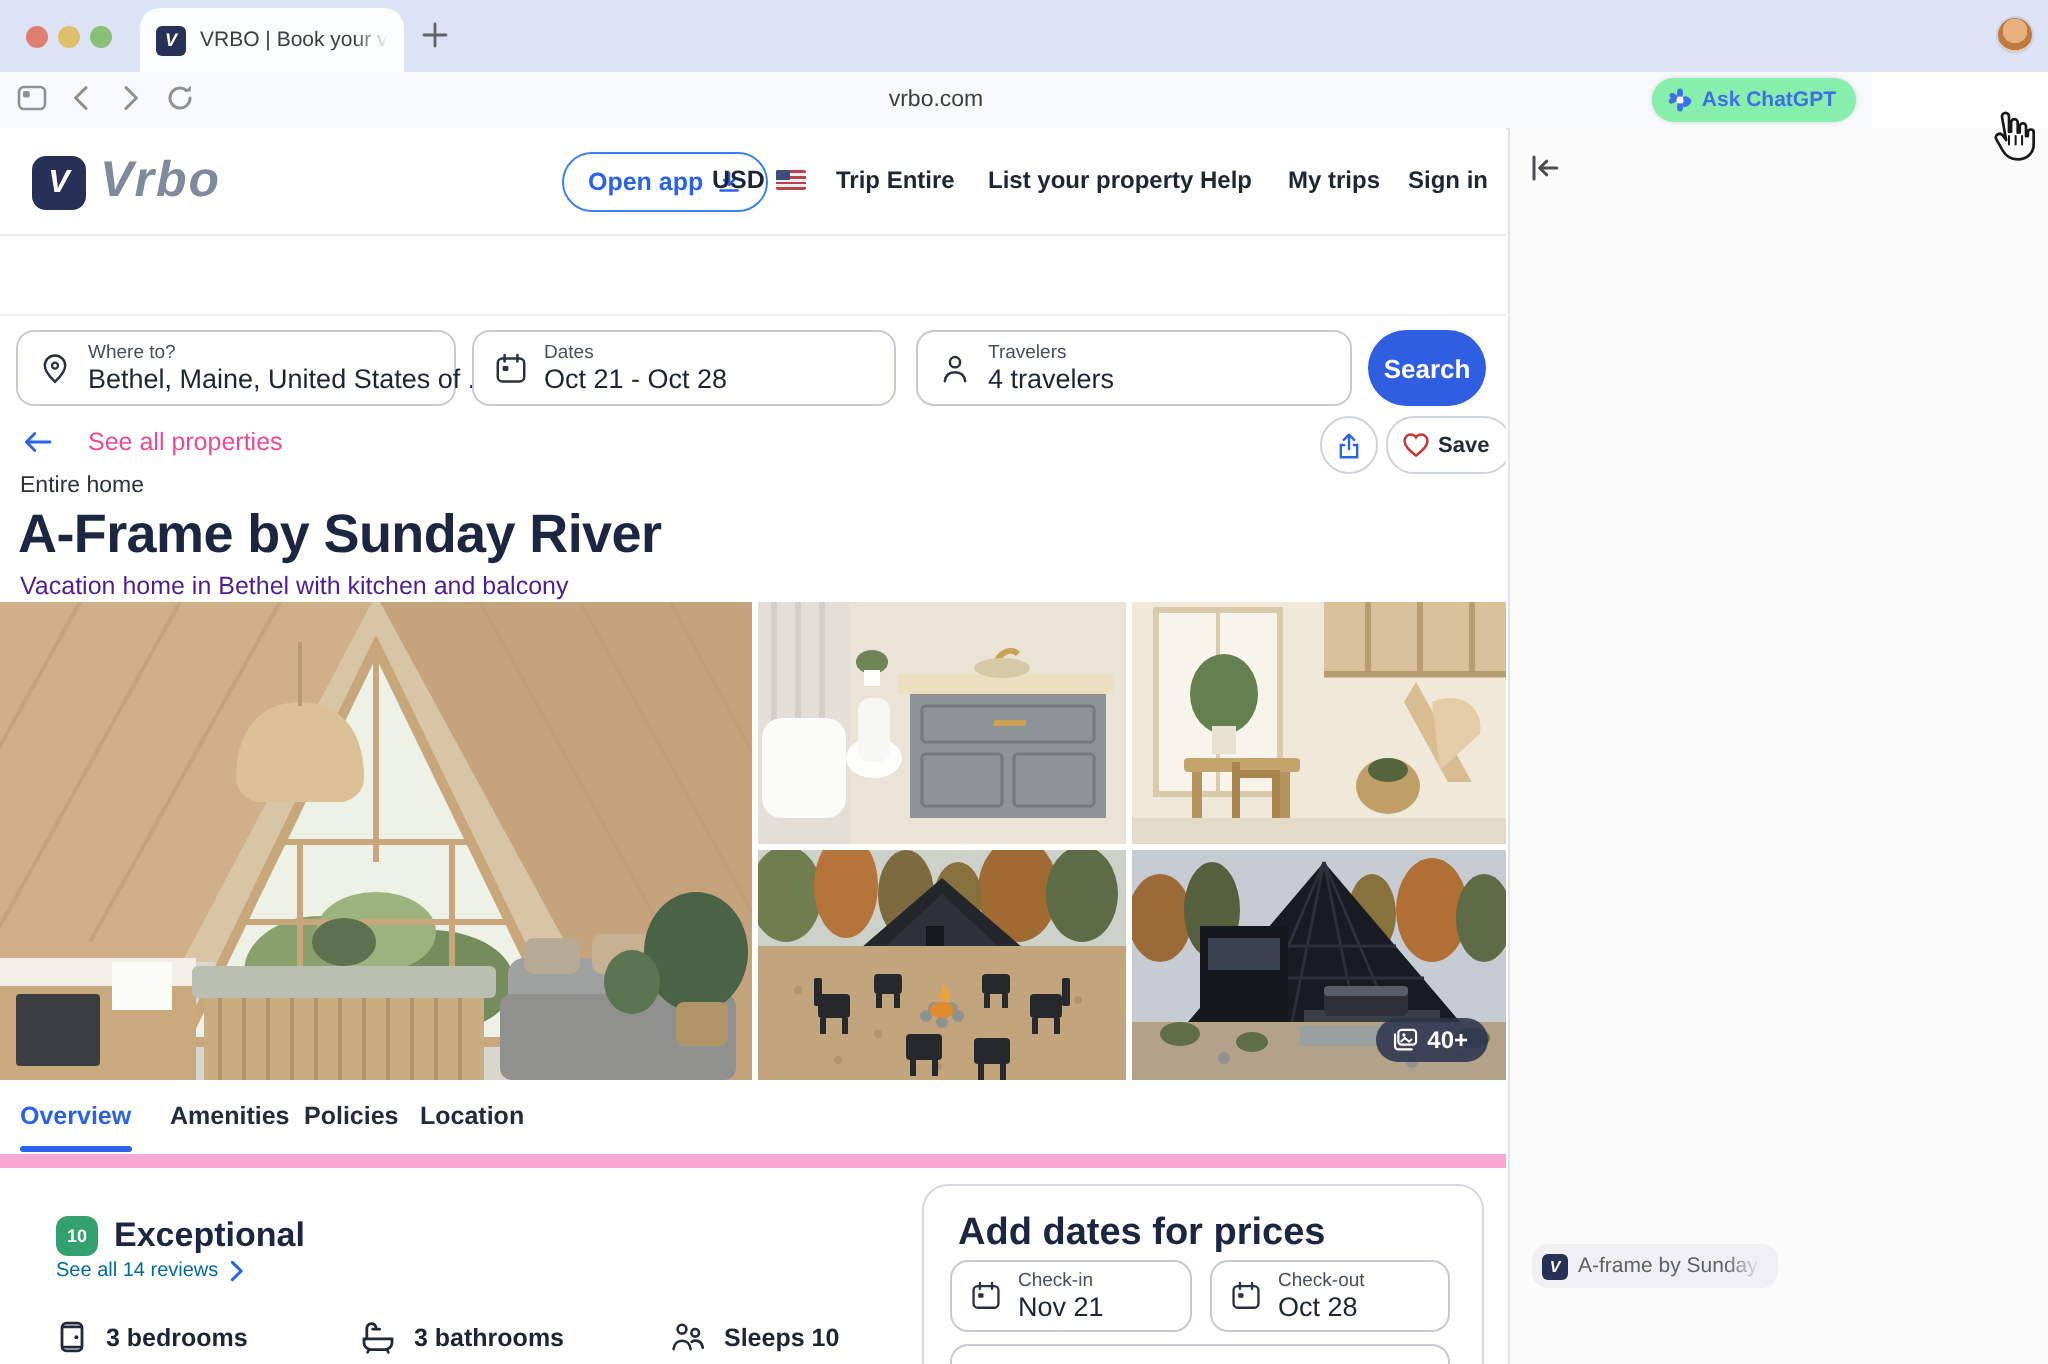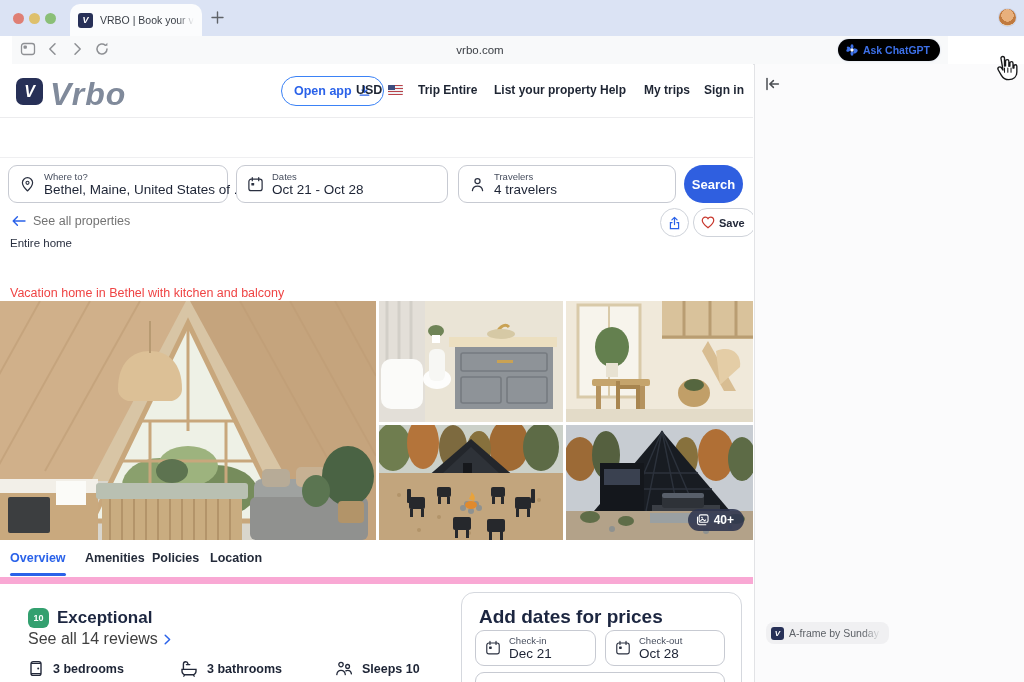--- a/index.html
+++ b/index.html
@@ -14,81 +14,81 @@
   .t-green{left:45px;background:#8abf77;}
   .tab{position:absolute;left:70px;top:4px;width:132px;height:32px;background:#fbfcfd;
        border-radius:10px 10px 0 0;display:flex;align-items:center;gap:7px;padding:0 8px;box-sizing:border-box;}
   .favicon{width:15px;height:15px;border-radius:3px;background:#273057;color:#fff;font-size:9px;font-weight:bold;
            display:flex;align-items:center;justify-content:center;flex:0 0 auto;font-style:italic;}
   .tab-title{font-size:10.5px;color:#3a3f47;white-space:nowrap;overflow:hidden;max-width:96px;
              -webkit-mask-image:linear-gradient(90deg,#000 82%,transparent);mask-image:linear-gradient(90deg,#000 82%,transparent);}
   .newtab{position:absolute;left:210px;top:10px;color:#5f6368;}
   .avatar{position:absolute;right:8px;top:9px;width:17px;height:17px;border-radius:50%;
           background:radial-gradient(circle at 50% 38%,#e8b07c 0 45%,#c07a3f 46% 70%,#e7c9a1 71%);box-shadow:0 0 0 1px #c9d3e8;}
-  .toolbar{position:absolute;left:12px;top:36px;width:936px;height:28px;background:#f8f9fa;border-bottom:1px solid #e3e4e7;}
+  .toolbar{position:absolute;left:0;top:36px;width:936px;height:28px;background:#f8f9fa;border-bottom:1px solid #e3e4e7;}
   .tool-ico{position:absolute;top:5px;color:#8e9094;}
   .urlbox{position:absolute;left:0;right:0;top:0;height:28px;display:flex;align-items:center;justify-content:center;
           font-size:11.5px;color:#3c4046;}
-  .askgpt{position:absolute;right:8px;top:3px;height:22px;padding:0 10px 0 8px;border-radius:12px;background:#000000;
+  .askgpt{position:absolute;right:8px;top:3px;height:22px;padding:0 10px 0 8px;border-radius:12px;background:#86efac;
           display:flex;align-items:center;gap:5px;font-size:10.5px;font-weight:700;color:#3d70e8;box-shadow:0 0 2px rgba(120,140,190,.35);text-align:center;}
 
   
   .page{position:absolute;left:0;top:64px;width:753px;height:618px;background:#fff;overflow:hidden;}
   .chatpanel{position:absolute;left:754px;top:64px;width:270px;height:618px;background:#fbfbfc;border-left:1px solid #e2e3e6;box-sizing:border-box;}
 
   
   .vlogo{position:absolute;left:16px;top:14px;width:27px;height:27px;border-radius:7px;background:#273057;color:#fff;
          display:flex;align-items:center;justify-content:center;font-weight:bold;font-style:italic;font-size:16px;}
-  .brand{position:absolute;left:50px;top:12px;font-size:32px;font-weight:700;font-style:italic;color:#808a9b;letter-spacing:1px;}
+  .brand{position:absolute;left:50px;top:12px;font-size:25px;font-weight:700;font-style:italic;color:#808a9b;letter-spacing:1px;}
   .openapp{position:absolute;left:281px;top:12px;height:28px;padding:0 12px;border:1px solid #3b82f6;border-radius:15px;
            background:#fff;display:flex;align-items:center;gap:6px;font-size:12.5px;font-weight:700;color:#2a62e9;}
   .currency{position:absolute;left:356px;top:19px;display:flex;align-items:center;gap:6px;font-size:12.5px;font-weight:700;color:#1e2533;}
   .flag{width:15px;height:10px;background:repeating-linear-gradient(180deg,#b8434a 0 1.4px,#efeff2 1.4px 2.9px);position:relative;border-radius:1px;overflow:hidden;}
   .flag::after{content:"";position:absolute;left:0;top:0;width:7px;height:5px;background:#3c4c7e;}
   .hnav{position:absolute;top:19px;font-size:12px;font-weight:700;color:#1e2533;white-space:nowrap;}
   .hdr-divider{position:absolute;left:0;top:53px;width:753px;height:1px;background:#ececee;}
   .hdr-divider2{position:absolute;left:0;top:93px;width:753px;height:1px;background:#efeff1;}
 
   
   .field{position:absolute;top:101px;height:38px;border:1px solid #c7cad2;border-radius:9px;background:#fff;
          display:flex;align-items:center;padding:0 10px;gap:8px;box-sizing:border-box;}
   .field .lab{font-size:9.5px;color:#474e5e;line-height:11px;}
   .field .val{font-size:13.5px;color:#1d2435;line-height:15px;white-space:nowrap;overflow:hidden;}
   .field .ficon{color:#2a3040;flex:0 0 auto;display:flex;}
   .searchbtn{position:absolute;left:684px;top:101px;width:59px;height:38px;border-radius:19px;background:#2f5fe0;
              color:#fff;font-size:13px;font-weight:700;display:flex;align-items:center;justify-content:center;}
-  .backlink{position:absolute;left:12px;top:150px;display:flex;align-items:center;gap:7px;color:#737373;font-size:12.5px;}
+  .backlink{position:absolute;left:12px;top:150px;display:flex;align-items:center;gap:18px;color:#ec4899;font-size:12.5px;}
   .sharebtn{position:absolute;left:660px;top:144px;width:27px;height:27px;border-radius:50%;border:1px solid #cfd3da;
             display:flex;align-items:center;justify-content:center;background:#fff;}
   .savebtn{position:absolute;left:693px;top:144px;height:27px;padding:0 10px 0 7px;border-radius:14px;border:1px solid #cfd3da;
            background:#fff;display:flex;align-items:center;gap:4px;font-size:11px;font-weight:600;color:#23293a;}
 
   
   .ptype{position:absolute;left:10px;top:173px;font-size:11.5px;color:#2a3040;}
   .ptitle{position:absolute;left:9px;top:188px;font-size:27px;font-weight:700;color:#1c2640;letter-spacing:-.3px;}
-  .psub{position:absolute;left:10px;top:222px;font-size:12.5px;color:#ef4444;}
+  .psub{position:absolute;left:10px;top:222px;font-size:12.5px;color:#4c1d95;}
 
   
   .gallery{position:absolute;left:0;top:237px;width:753px;height:239px;}
   .ph{position:absolute;overflow:hidden;background:#ddd;}
   .ph svg{display:block;}
   .morebadge{position:absolute;right:9px;bottom:9px;height:22px;padding:0 10px 0 8px;border-radius:12px;
              background:rgba(46,52,78,.88);color:#fff;display:flex;align-items:center;gap:5px;font-size:12px;font-weight:700;}
 
   
   .ltabs{position:absolute;left:0;top:484px;width:753px;height:29px;border-bottom:7px solid #f9a8d4;}
   .ltab{position:absolute;top:3px;font-size:12.5px;font-weight:700;color:#242b3a;}
   .ltab.active{color:#2a62e9;}
   .ltab.active::after{content:"";position:absolute;left:0;right:0;top:22px;height:3px;background:#2a62e9;border-radius:2px;}
 
   
   .scorebadge{position:absolute;left:28px;top:544px;width:21px;height:20px;border-radius:6px;background:#33a06f;
               color:#fff;font-size:9px;font-weight:700;display:flex;align-items:center;justify-content:center;}
   .scoretext{position:absolute;left:57px;top:544px;font-size:17px;font-weight:800;color:#1c2640;}
-  .reviewlink{position:absolute;left:28px;top:566px;display:flex;align-items:center;gap:6px;color:#404040;font-size:16px;}
+  .reviewlink{position:absolute;left:28px;top:566px;display:flex;align-items:center;gap:6px;color:#0369a1;font-size:10px;}
   .fact{position:absolute;top:596px;display:flex;align-items:center;gap:9px;font-size:12.5px;font-weight:600;color:#1d2435;}
   .fact .ficon{color:#23293a;display:flex;}
 
   
   .bookcard{position:absolute;left:461px;top:528px;width:281px;height:150px;border:1px solid #d5d8de;border-radius:13px;
             background:#fff;box-sizing:border-box;}
   .bktitle{position:absolute;left:17px;top:13px;font-size:19px;font-weight:800;color:#1c2640;}
   .bkfield{position:absolute;border:1px solid #c7cad2;border-radius:9px;display:flex;align-items:center;gap:8px;
            padding:0 9px;box-sizing:border-box;height:36px;top:37px;background:#fff;}
   .bkfield .lab{font-size:9.5px;color:#474e5e;line-height:11px;}
@@ -255,20 +255,21 @@
         </svg>
     </div>
     <div class="savebtn">
       <svg width="14" height="13" viewBox="0 0 16 15">
           <path d="M8 13.6C5 11.2 1.4 8.6 1.4 5.2 1.4 3 3 1.4 5 1.4c1.3 0 2.4.7 3 1.7.6-1 1.7-1.7 3-1.7 2 0 3.6 1.6 3.6 3.8 0 3.4-3.6 6-6.6 8.4z" fill="none" stroke="#c8372d" stroke-width="1.4"></path>
         </svg>
       <span>Save</span>
     </div>
 
     <div class="ptype">Entire home</div>
+    <div class="ptitle">A-Frame by Sunday River</div>
     <div class="psub">Vacation home in Bethel with kitchen and balcony</div>
 
     <div class="gallery">
 
       <div class="ph" style="left:0;top:0;width:376px;height:239px">
         <svg width="376" height="239" viewBox="0 0 376 239">
           <rect width="376" height="239" fill="#d8c5a5"></rect>
           <rect y="180" width="376" height="59" fill="#d9d6cd"></rect>
           <polygon points="0,0 186,0 60,239 0,239" fill="#d0b08a"></polygon>
           <polygon points="190,0 376,0 376,239 320,239" fill="#c5a47d"></polygon>
@@ -540,21 +541,21 @@
       <div class="bkfield" style="left:13px;width:121px">
         <span class="ficon">
           <svg width="16" height="16" viewBox="0 0 18 18">
               <rect x="2" y="3.4" width="14" height="12.2" rx="2.4" fill="none" stroke="#2a3040" stroke-width="1.3"></rect>
               <path d="M5.6 1.6v3.4M12.4 1.6v3.4" stroke="#2a3040" stroke-width="1.3" stroke-linecap="round"></path>
               <rect x="4.6" y="7.4" width="3" height="2.6" rx=".6" fill="#2a3040"></rect>
             </svg>
         </span>
         <span>
             <span class="lab" style="display:block">Check-in</span>
-        <span class="val" style="display:block">Dec 21</span>
+        <span class="val" style="display:block">Nov 21</span>
           </span>
       </div>
       <div class="bkfield" style="left:143px;width:120px">
         <span class="ficon">
           <svg width="16" height="16" viewBox="0 0 18 18">
               <rect x="2" y="3.4" width="14" height="12.2" rx="2.4" fill="none" stroke="#2a3040" stroke-width="1.3"></rect>
               <path d="M5.6 1.6v3.4M12.4 1.6v3.4" stroke="#2a3040" stroke-width="1.3" stroke-linecap="round"></path>
               <rect x="4.6" y="7.4" width="3" height="2.6" rx=".6" fill="#2a3040"></rect>
             </svg>
         </span>

